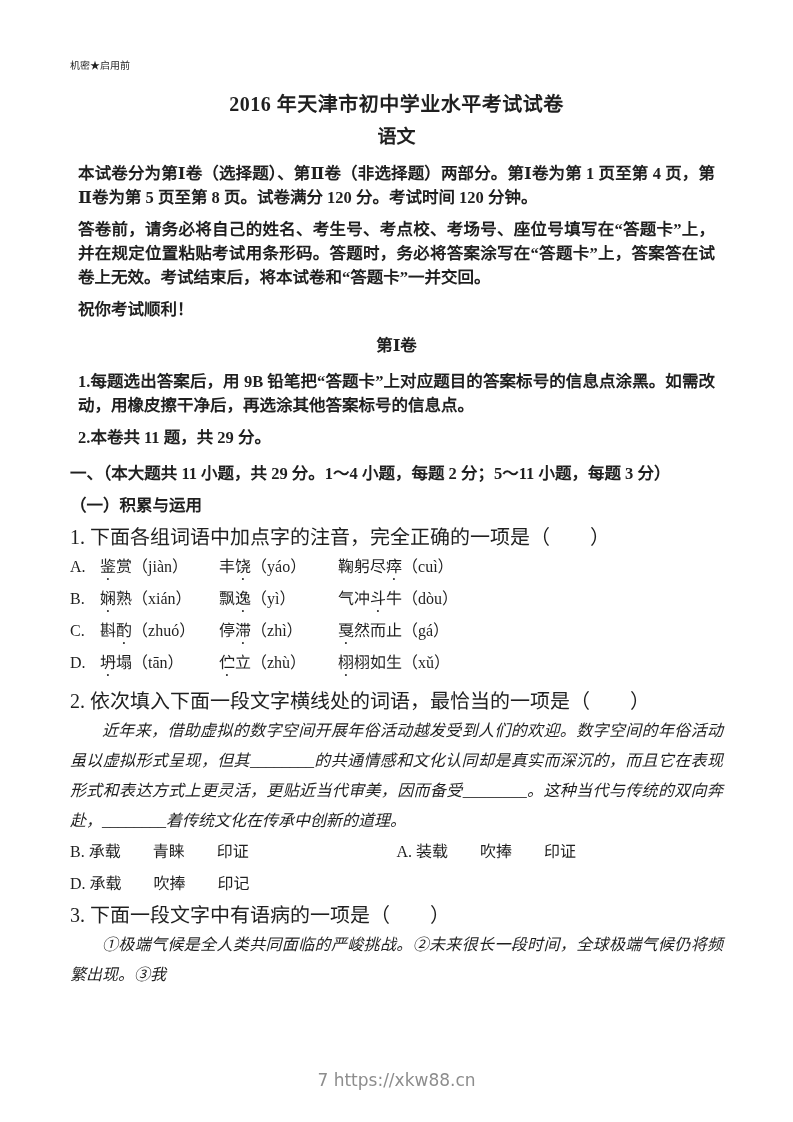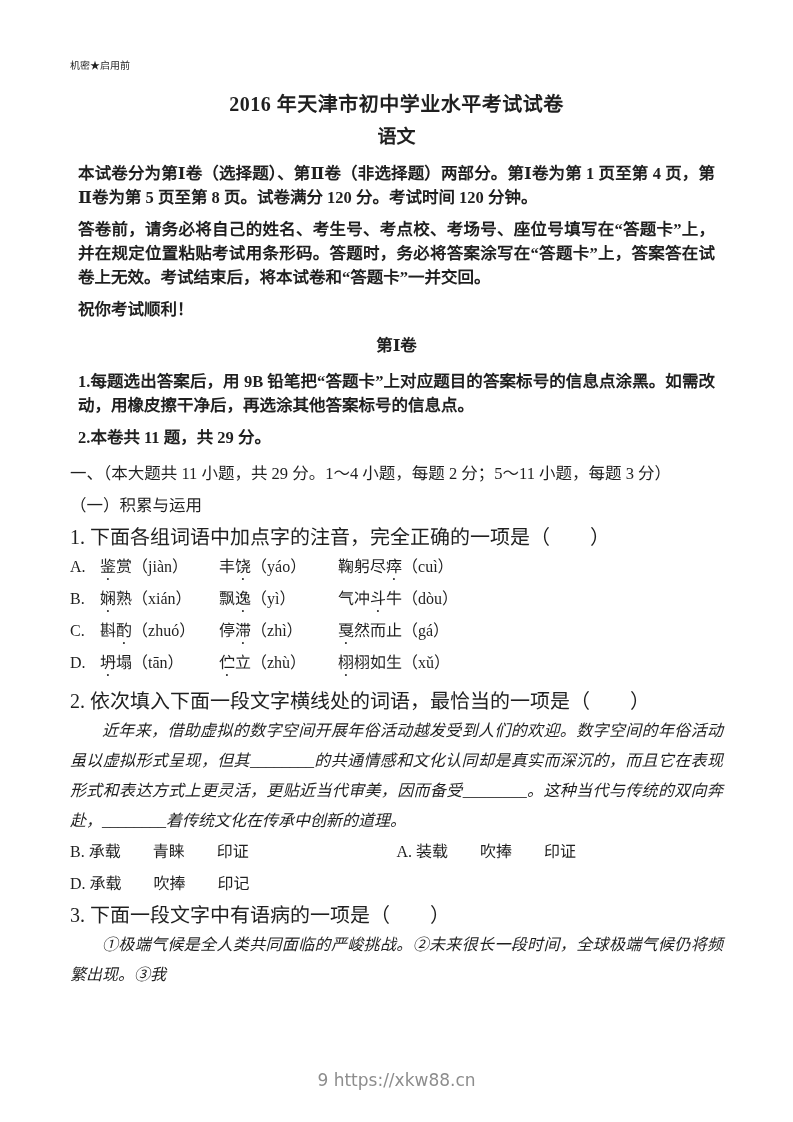--- a/index.html
+++ b/index.html
@@ -41,21 +41,21 @@
     font-weight: bold;
     line-height: 24px;
     text-align: justify;
   }
   .part-heading {
     font-weight: bold;
     text-align: center;
     line-height: 32px;
   }
   .section-heading, .subsection-heading {
-    font-weight: normal;
+    font-weight: bold;
     line-height: 32px;
   }
   .q-stem {
     font-weight: normal;
     line-height: 30px;
     font-size: 20px;
   }
   .q1-options { font-size: 16px; }
   .q1-row { line-height: 30px; white-space: nowrap; }
   .q1-label { display: inline-block; width: 26px; }
@@ -157,15 +157,15 @@
         <span class="q2-cell">D. 承载　　吹捧　　印记</span>
       </div>
     </div>
   </div>
 
   <div>
     <div class="q-stem">3. 下面一段文字中有语病的一项是（　　）</div>
     <p class="kai indent">①极端气候是全人类共同面临的严峻挑战。②未来很长一段时间，全球极端气候仍将频繁出现。③我</p>
   </div>
 
-  <div class="footer">9 https://xkw88.cn</div>
+  <div class="footer">7 https://xkw88.cn</div>
 
 </div>
 
 </body></html>

